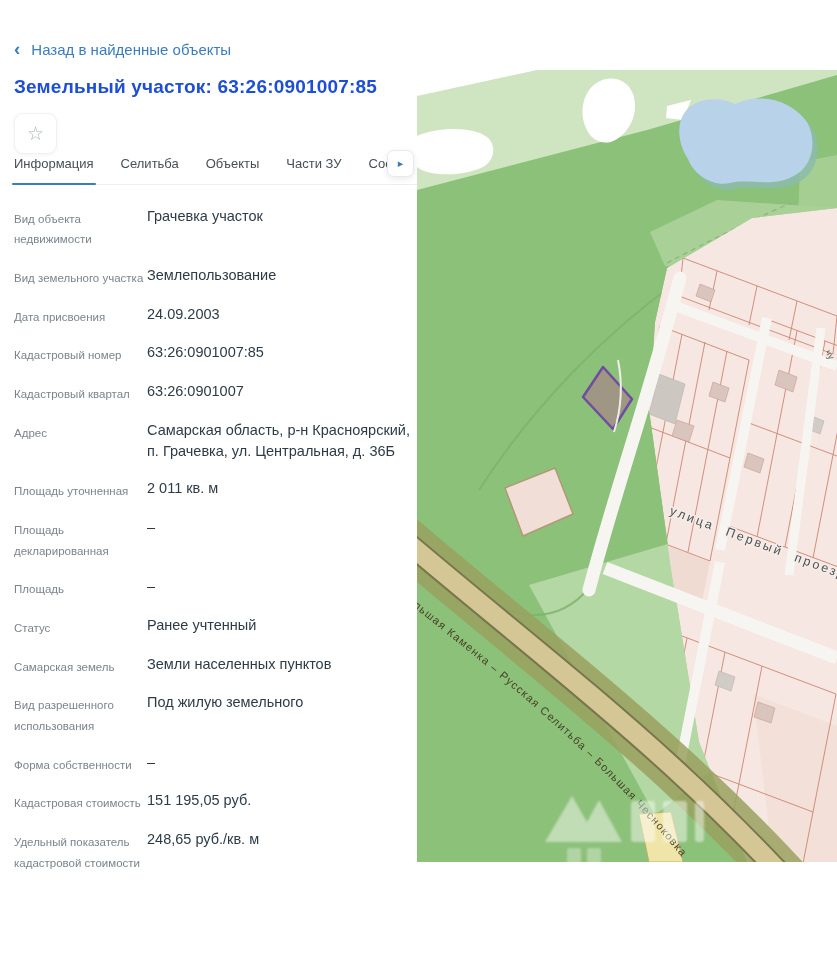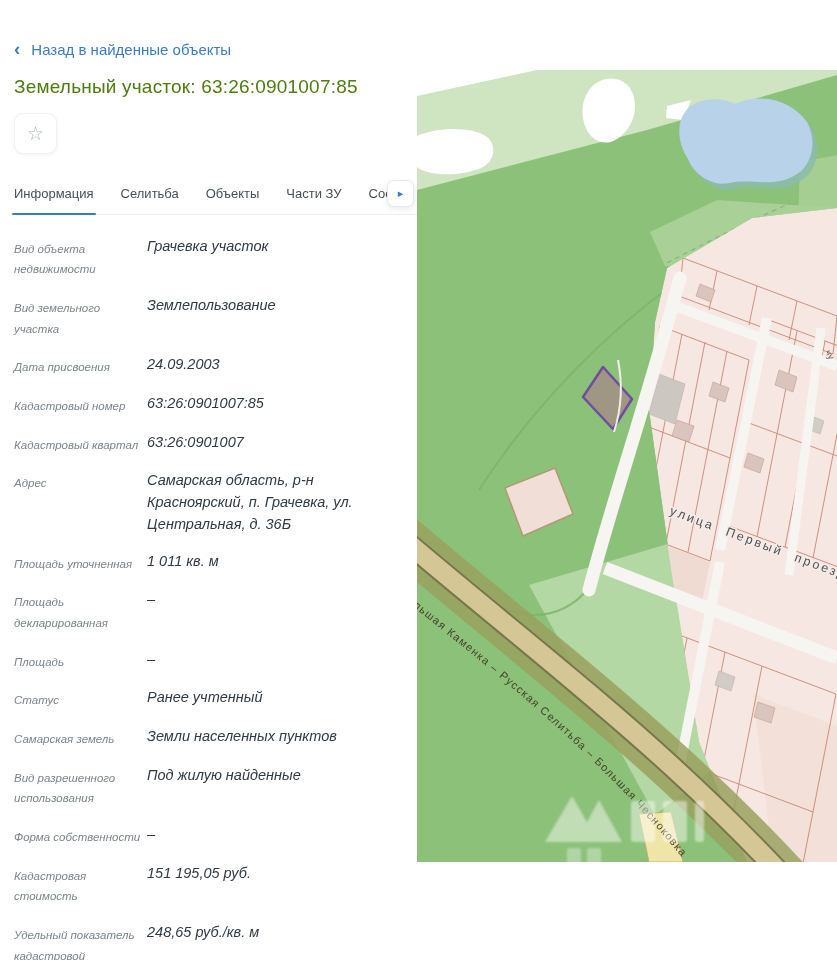--- a/index.html
+++ b/index.html
@@ -7,37 +7,37 @@
   body { width:837px; height:960px; font-family:"Liberation Sans", sans-serif; position:relative; overflow:hidden; }
 
   .page { position:relative; width:837px; height:960px; background:#fff; }
 
   
   .panel { position:absolute; left:0; top:0; width:417px; padding:40px 0 0 14px; }
 
   .back-link { display:flex; align-items:center; gap:11px; color:#3a7dbf; font-size:15px; cursor:pointer; text-decoration:none; }
   .back-link .chev { font-size:19px; line-height:1; font-weight:bold; transform:translateY(-1px); }
 
-  .page-title { margin:17px 0 0 0; font-size:19px; font-weight:normal; color:#4d7c0f; letter-spacing:.2px; }
+  .page-title { margin:17px 0 0 0; font-size:19px; font-weight:bold; color:#1d4ed8; letter-spacing:.2px; }
 
   .fav-btn { margin-top:15px; width:43px; height:41px; background:#fff; border:1px solid #f0f1f4;
              border-radius:9px; box-shadow:0 1px 4px rgba(40,50,60,.06); display:flex; align-items:center;
              justify-content:center; cursor:pointer; }
   .fav-btn .star { color:#aab1b9; font-size:19px; line-height:1; }
 
-  .tabs { position:relative; margin-top:32px; width:403px; display:flex; gap:27px;
+  .tabs { position:relative; margin-top:2px; width:403px; display:flex; gap:27px;
           border-bottom:1px solid #eceef1; padding-bottom:0; }
   .tab { position:relative; font-size:13px; color:#454f59; padding-bottom:13px; white-space:nowrap; cursor:pointer; }
   .tab.active::after { content:""; position:absolute; left:-2px; right:-2px; bottom:-1px; height:2px; background:#3a7cbf; border-radius:2px; }
   .tabs-more { position:absolute; right:3px; top:-6px; width:27px; height:27px; background:#fff;
                border:1px solid #e6eaee; border-radius:7px; box-shadow:0 2px 6px rgba(40,50,60,.10);
                display:flex; align-items:center; justify-content:center; color:#3a7cbf; font-size:11px; cursor:pointer; z-index:3; }
 
   .rows { margin-top:13px; width:400px; }
-  .row { display:grid; grid-template-columns:131px 1fr; column-gap:2px; padding:7.5px 0;font-style:italic; }
+  .row { display:grid; grid-template-columns:131px 1fr; column-gap:2px; padding:7.5px 0; }
   .row .lbl { font-size:11.5px; color:#7b848d; line-height:1.8; padding-top:3px; }
   .row .val { font-size:14.5px; color:#2e3b47; line-height:1.5; }
 
   
   .map-wrap { position:absolute; left:417px; top:70px; width:420px; height:792px; cursor:grab; }
   .map-wrap svg { display:block; }
   text { font-family:"Liberation Sans", sans-serif; }
 </style>
 </head>
 <body>
@@ -88,41 +88,41 @@
       <div class="row">
           <div class="lbl">Кадастровый квартал</div>
           <div class="val">63:26:0901007</div>
         </div>
       <div class="row">
           <div class="lbl">Адрес</div>
           <div class="val">Самарская область, р-н Красноярский, п. Грачевка, ул. Центральная, д. 36Б</div>
         </div>
       <div class="row">
           <div class="lbl">Площадь уточненная</div>
-          <div class="val">1 011 кв. м</div>
+          <div class="val">2 011 кв. м</div>
         </div>
       <div class="row">
           <div class="lbl">Площадь декларированная</div>
           <div class="val">–</div>
         </div>
       <div class="row">
           <div class="lbl">Площадь</div>
           <div class="val">–</div>
         </div>
       <div class="row">
           <div class="lbl">Статус</div>
           <div class="val">Ранее учтенный</div>
         </div>
       <div class="row">
           <div class="lbl">Самарская земель</div>
           <div class="val">Земли населенных пунктов</div>
         </div>
       <div class="row">
           <div class="lbl">Вид разрешенного использования</div>
-          <div class="val">Под жилую найденные</div>
+          <div class="val">Под жилую земельного</div>
         </div>
       <div class="row">
           <div class="lbl">Форма собственности</div>
           <div class="val">–</div>
         </div>
       <div class="row">
           <div class="lbl">Кадастровая стоимость</div>
           <div class="val">151 195,05 руб.</div>
         </div>
       <div class="row">

